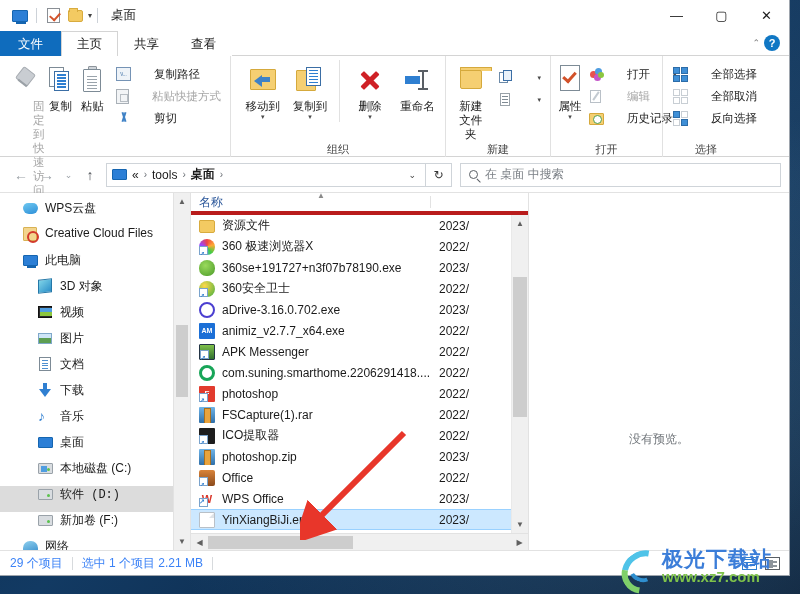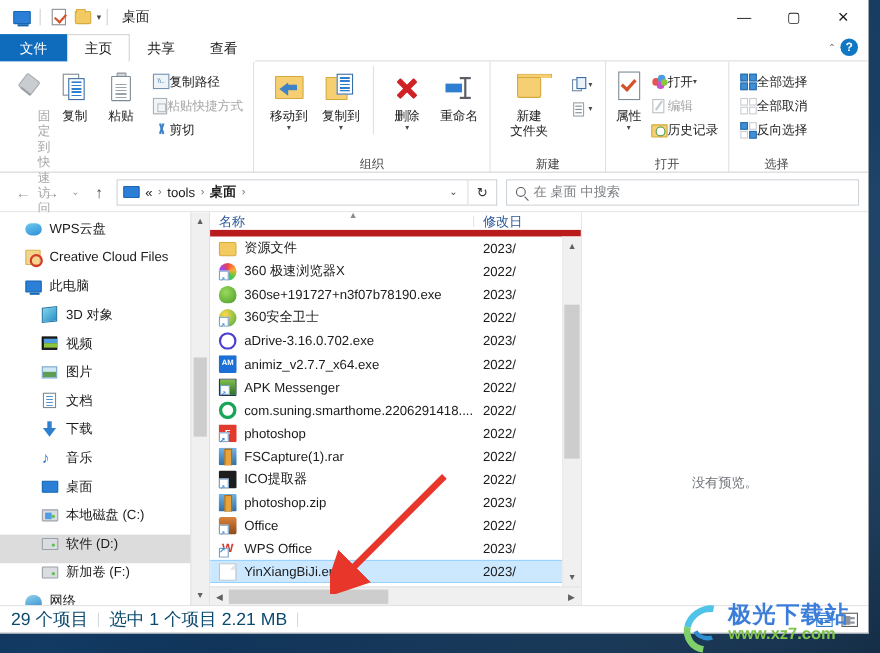--- a/index.html
+++ b/index.html
@@ -126,21 +126,21 @@
   }
   .bigbtn {
     width:54px; display:flex;flex-direction:column;align-items:center;
     padding-top:4px; text-align:center;
   }
   .bigbtn .lbl { font-size:11.5px; color:#1b1b1b; line-height:14px; margin-top:3px; }
   .bigbtn .lbl2 { font-size:11.5px; color:#1b1b1b; line-height:14px; }
   .bigbtn.dis .lbl,.bigbtn.dis .lbl2 { color:#a6a6a6;margin-left:28px; }
   .bigico { height:32px; display:flex;align-items:center;justify-content:center; }
   .smallcol { display:flex;flex-direction:column; padding-top:3px; }
-  .smallbtn { display:flex;align-items:center;gap:0;height:22px;padding:0 4px; }
+  .smallbtn { display:flex;align-items:center;gap:23px;height:22px;padding:0 4px; }
   .smallbtn .lbl { font-size:11.5px;color:#1b1b1b;white-space:nowrap; }
   .smallbtn.dis .lbl { color:#a6a6a6; }
   .caret-dn { font-size:7px;color:#4a4a4a;line-height:5px;margin-top:1px; }
 
   
   .i-pin { width:24px;height:26px;position:relative; }
   .i-pin::before{
     content:"";position:absolute;left:5px;top:2px;width:13px;height:13px;
     background:#c9cdd2;border:1px solid #a7acb2;border-radius:2px;transform:rotate(38deg);
   }
@@ -242,21 +242,21 @@
   
   .bodyrow { flex:1; display:flex; min-height:0; }
 
   
   .navpane {
     width: 191px; background:#fff; border-right:1px solid #e2e2e2;
     position:relative; overflow:hidden; flex:none;
   }
   .navitem { height:26px; display:flex;align-items:flex-start; gap:7px; padding-left:22px; font-size:12px; color:#1b1b1b; white-space:nowrap; }
   .navitem.lvl2 { padding-left:37px; }
-  .navitem.sel { background:#dcdcdc; }
+  .navitem.sel { background:#dcdcdc;font-family:Liberation Mono, monospace; }
   .navicon { width:16px;height:16px;flex:none;display:flex;align-items:center;justify-content:center; }
   .ic-wps{width:15px;height:11px;border-radius:6px 6px 7px 7px;background:linear-gradient(160deg,#6ec8f0,#2e8fd8);}
   .ic-cc{width:14px;height:14px;background:#f3d58d;border:1px solid #d8b254;border-radius:1px;position:relative;}
   .ic-cc::after{content:"";position:absolute;left:3px;top:3px;width:8px;height:8px;border-radius:50%;border:2px solid #d33a2c;}
   .ic-pc{width:15px;height:11px;background:#2c7fd6;border:1px solid #1565b0;border-radius:1px;position:relative;}
   .ic-pc::after{content:"";position:absolute;left:3px;bottom:-3px;width:9px;height:2px;background:#1565b0;}
   .ic-3d{width:14px;height:14px;background:linear-gradient(140deg,#7fd4e8,#2c8fc9);border:1px solid #2478a8;transform:skewY(-6deg);}
   .ic-video{width:14px;height:12px;background:#2b2b2b;border:1px solid #111;position:relative;}
   .ic-video::before{content:"";position:absolute;left:1px;top:1px;width:12px;height:4px;background:#4f9de0;}
   .ic-video::after{content:"";position:absolute;left:1px;bottom:1px;width:12px;height:4px;background:#8cc63f;}
@@ -275,21 +275,21 @@
   .ic-drive.win::before{content:"";position:absolute;left:2px;top:2px;width:6px;height:6px;
     background:linear-gradient(#4f9de0,#4f9de0);}
   .ic-net{width:15px;height:11px;border-radius:7px 7px 3px 3px;background:linear-gradient(160deg,#8fd0ee,#3f93cf);}
 
   .navscroll { position:absolute; right:0; top:0; width:17px; height:100%; background:#f0f0f0; border-left:1px solid #e2e2e2; }
   .nsb-up,.nsb-dn { height:17px; display:flex;align-items:center;justify-content:center;font-size:8px;color:#606060; }
   .nsb-thumb { position:absolute; left:2px; right:2px; background:#cdcdcd; }
 
   
   .filepane { flex:1; display:flex; flex-direction:column; min-width:0; position:relative; border-right:1px solid #e2e2e2; }
-  .colhdr { height:22px; display:flex; border-bottom:6px solid #b91c1c; background:#fff; position:relative; }
+  .colhdr { height:22px; display:flex; border-bottom:4px solid #b91c1c; background:#fff; position:relative; }
   .col-name { width:240px; display:flex;align-items:center; padding-left:8px; font-size:12px; color:#2b579a; position:relative; }
   .col-name::after { content:""; position:absolute; right:0; top:3px; bottom:3px; width:1px; background:#e2e2e2; }
   .col-date { flex:1; display:flex;align-items:center; padding-left:8px; font-size:12px; color:#2b579a; }
   .sortarrow { position:absolute; left:126px; top:-2px; font-size:8px; color:#8a8a8a; }
 
   .filelist { flex:1; overflow:hidden; position:relative; }
   .frow { height:21px; display:flex; align-items:center; }
   .frow.sel { background:#cce8ff; border-top:1px solid #99d1ff; border-bottom:1px solid #99d1ff; height:21px; }
   .fname { width:240px; display:flex;align-items:center;gap:7px; padding-left:8px; font-size:12px; color:#1b1b1b; white-space:nowrap; overflow:hidden; }
   .fdate { flex:1; padding-left:8px; font-size:12px; color:#1b1b1b; white-space:nowrap; overflow:hidden; }
@@ -325,21 +325,21 @@
 
   
   .previewpane { width:260px; background:#fff; display:flex;align-items:center;justify-content:center; flex:none; position:relative; }
   .previewtext { font-size:12px; color:#6f7479; position:absolute; top:238px; }
 
   
   .statusbar {
     height:25px; background:#fff; border-top:1px solid #e2e2e2;
     display:flex; align-items:center; padding-left:10px; flex:none; position:relative;
   }
-  .st-text{font-size:16px;color:#0c4a6e;}
+  .st-text{font-size:12px;color:#3b82f6;}
   .st-sep{width:1px;height:13px;background:#d7dadd;margin:0 9px;}
   .viewbtns{position:absolute;right:8px;top:0;height:25px;display:flex;align-items:center;gap:6px;}
   .vb{width:17px;height:17px;display:flex;align-items:center;justify-content:center;}
   .vb-details{width:15px;height:13px;border:1.3px solid #2f7fd1;position:relative;}
   .vb-details::after{content:"";position:absolute;left:1px;top:1px;right:1px;height:9px;
     background:repeating-linear-gradient(to bottom,#2f7fd1 0,#2f7fd1 1px,transparent 1px,transparent 3px);}
   .vb-tiles{width:15px;height:13px;border:1.3px solid #5a5f65;position:relative;background:#fff;}
   .vb-tiles::after{content:"";position:absolute;left:2px;top:2px;width:5px;height:8px;background:#8d949b;}
   .vb-tiles::before{content:"";position:absolute;right:2px;top:3px;width:5px;height:2px;background:#8d949b;box-shadow:0 4px 0 #8d949b;}
 
@@ -725,23 +725,20 @@
           <div class="nsb-dn" style="position:absolute;bottom:0;left:0;right:0">▼</div>
         </div>
       </div>
 
       <div class="filepane">
         <div class="colhdr">
           <div class="col-name">
             <span>名称</span>
             <span class="sortarrow">▲</span>
           </div>
-          <div class="col-date">
-            <span>修改日</span>
-          </div>
         </div>
 
         <div class="filelist">
           <div class="frow">
             <div class="fname">
               <span class="fico if-folder"></span>
               <span>资源文件</span>
             </div>
             <div class="fdate">2023/</div>
           </div>

